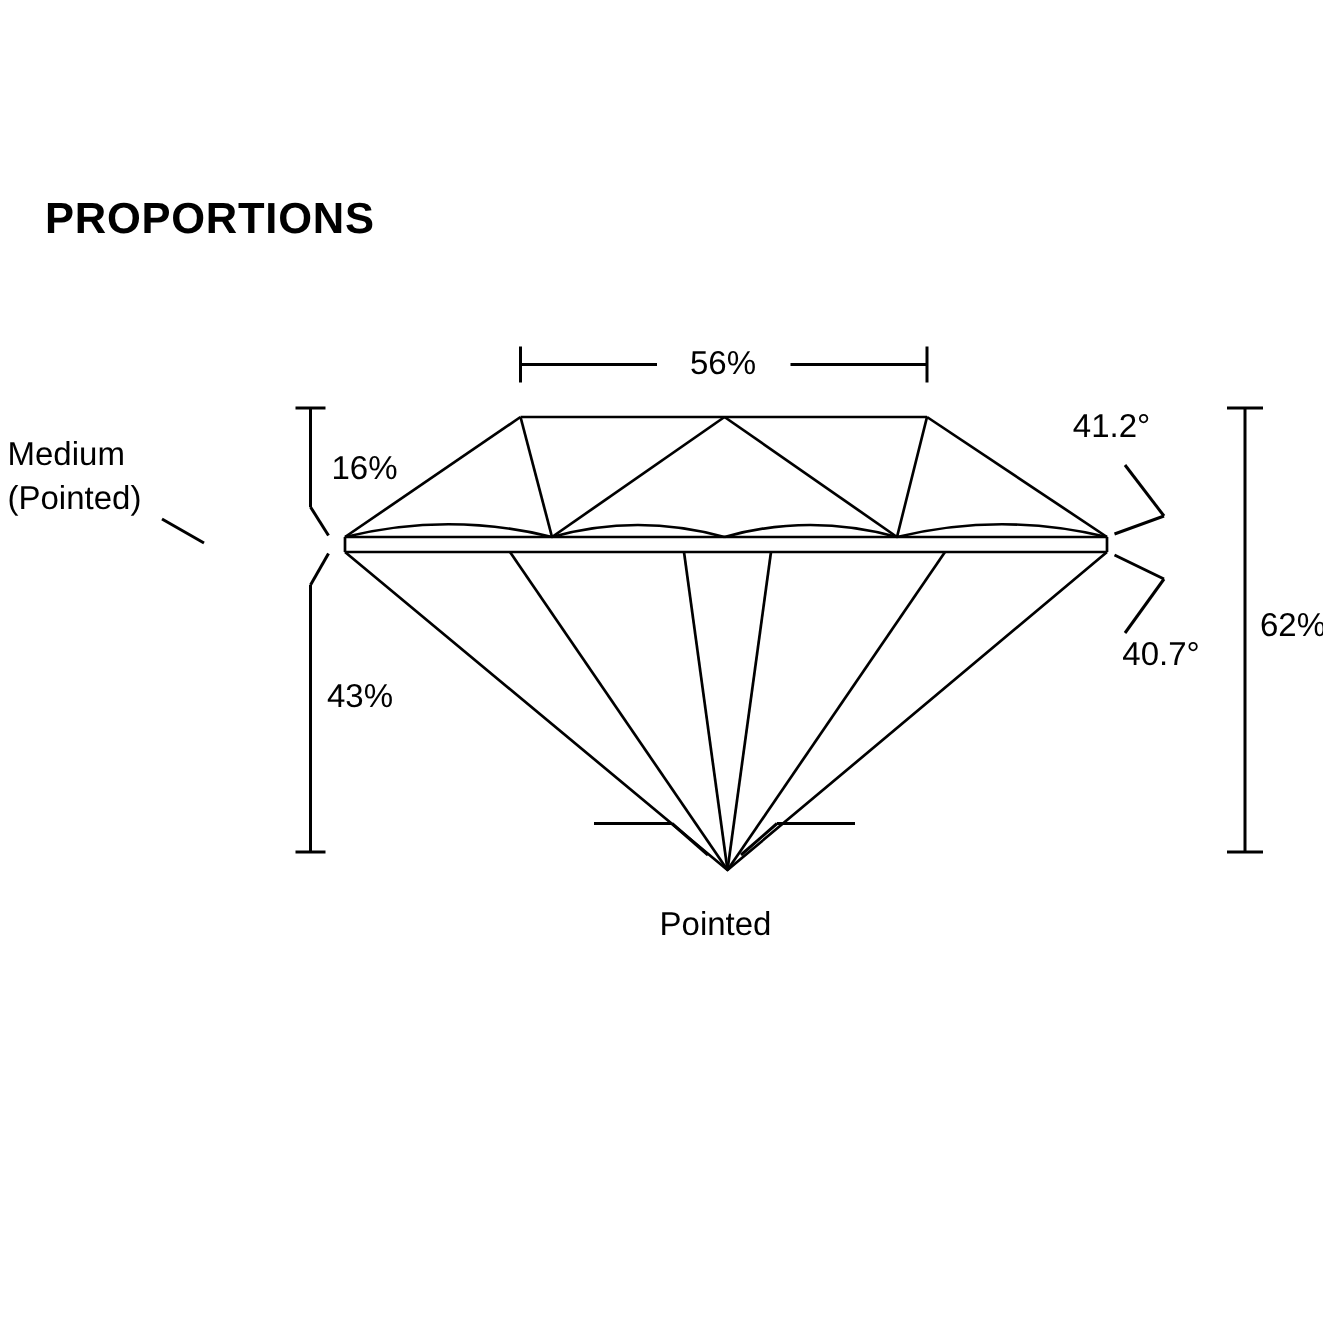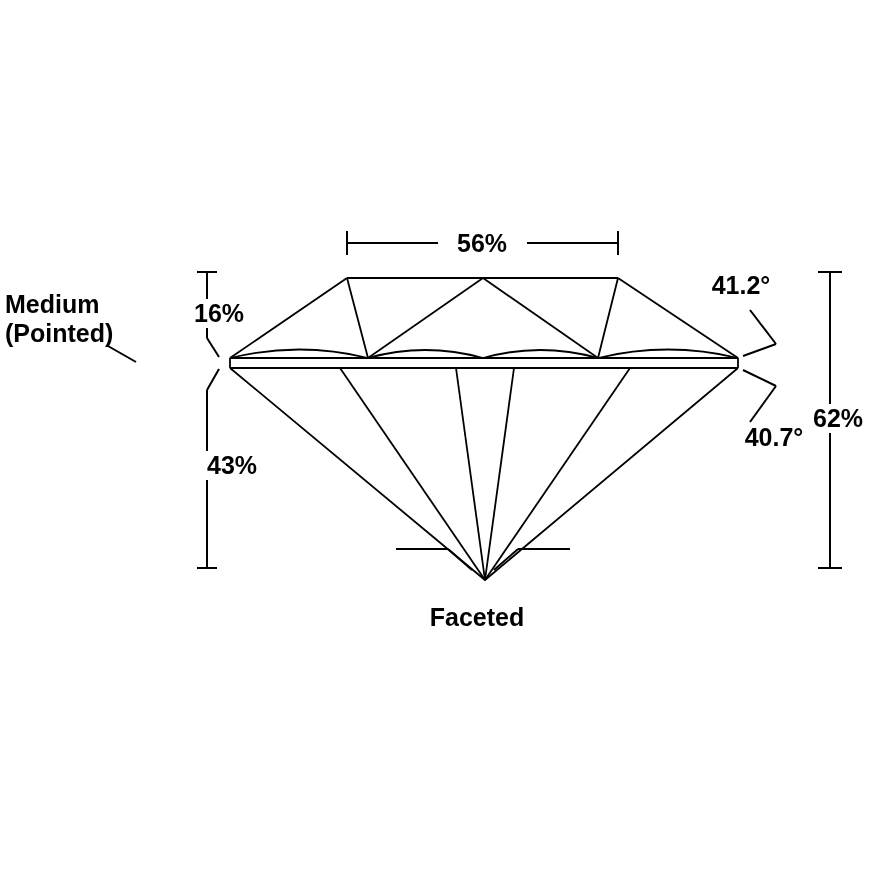--- a/index.html
+++ b/index.html
@@ -17,28 +17,27 @@
     position: absolute;
     left: 30px;
     top: 130px;
     font-size: 29px;
     font-weight: 700;
     letter-spacing: 0.5px;
     white-space: nowrap;
   }
   .lbl {
     position: absolute;
-    font-size: 25px;
+    font-size: 22px;
     line-height: 1.15;
     white-space: nowrap;
     color: #000000;
-    font-weight: bold;
   }
   .center { transform: translateX(-50%); }
-  .whitebg { background: #ffffff; padding: 0 4px; }
+  .whitebg { background: #ffffff; padding: 0 4px; margin-left: 24px; }
 </style>
 </head>
 <body>
 
 <div class="stage">
 
   <svg width="882" height="884" viewBox="0 0 882 884">
     <g stroke="#000000" stroke-width="1.8" fill="none" stroke-linecap="butt" stroke-linejoin="miter">
 
       <path d="M347 278 L618 278"></path>
@@ -99,31 +98,32 @@
 
       <path d="M108 346 L136 362"></path>
 
       <path d="M396 549 L448 549"></path>
       <path d="M448 549 L472 570"></path>
       <path d="M570 549 L518 549"></path>
       <path d="M518 549 L494 570"></path>
     </g>
   </svg>
 
+  <div class="title">PROPORTIONS</div>
 
   <span class="lbl center" style="left:482px; top:229px;">56%</span>
 
   <span class="lbl center whitebg" style="left:219px; top:299px;">16%</span>
 
-  <span class="lbl center whitebg" style="left:232px; top:451px;">43%</span>
+  <span class="lbl center whitebg" style="left:216px; top:451px;">43%</span>
 
   <span class="lbl center" style="left:741px; top:271px;">41.2°</span>
 
   <span class="lbl center" style="left:774px; top:423px;">40.7°</span>
 
   <span class="lbl center whitebg" style="left:838px; top:404px;">62%</span>
 
   <span class="lbl" style="left:5px; top:290px;">Medium</span>
 
   <span class="lbl" style="left:5px; top:319px;">(Pointed)</span>
 
-  <span class="lbl center" style="left:477px; top:603px;">Faceted</span>
+  <span class="lbl center" style="left:477px; top:603px;">Pointed</span>
 </div>
 
 </body></html>

